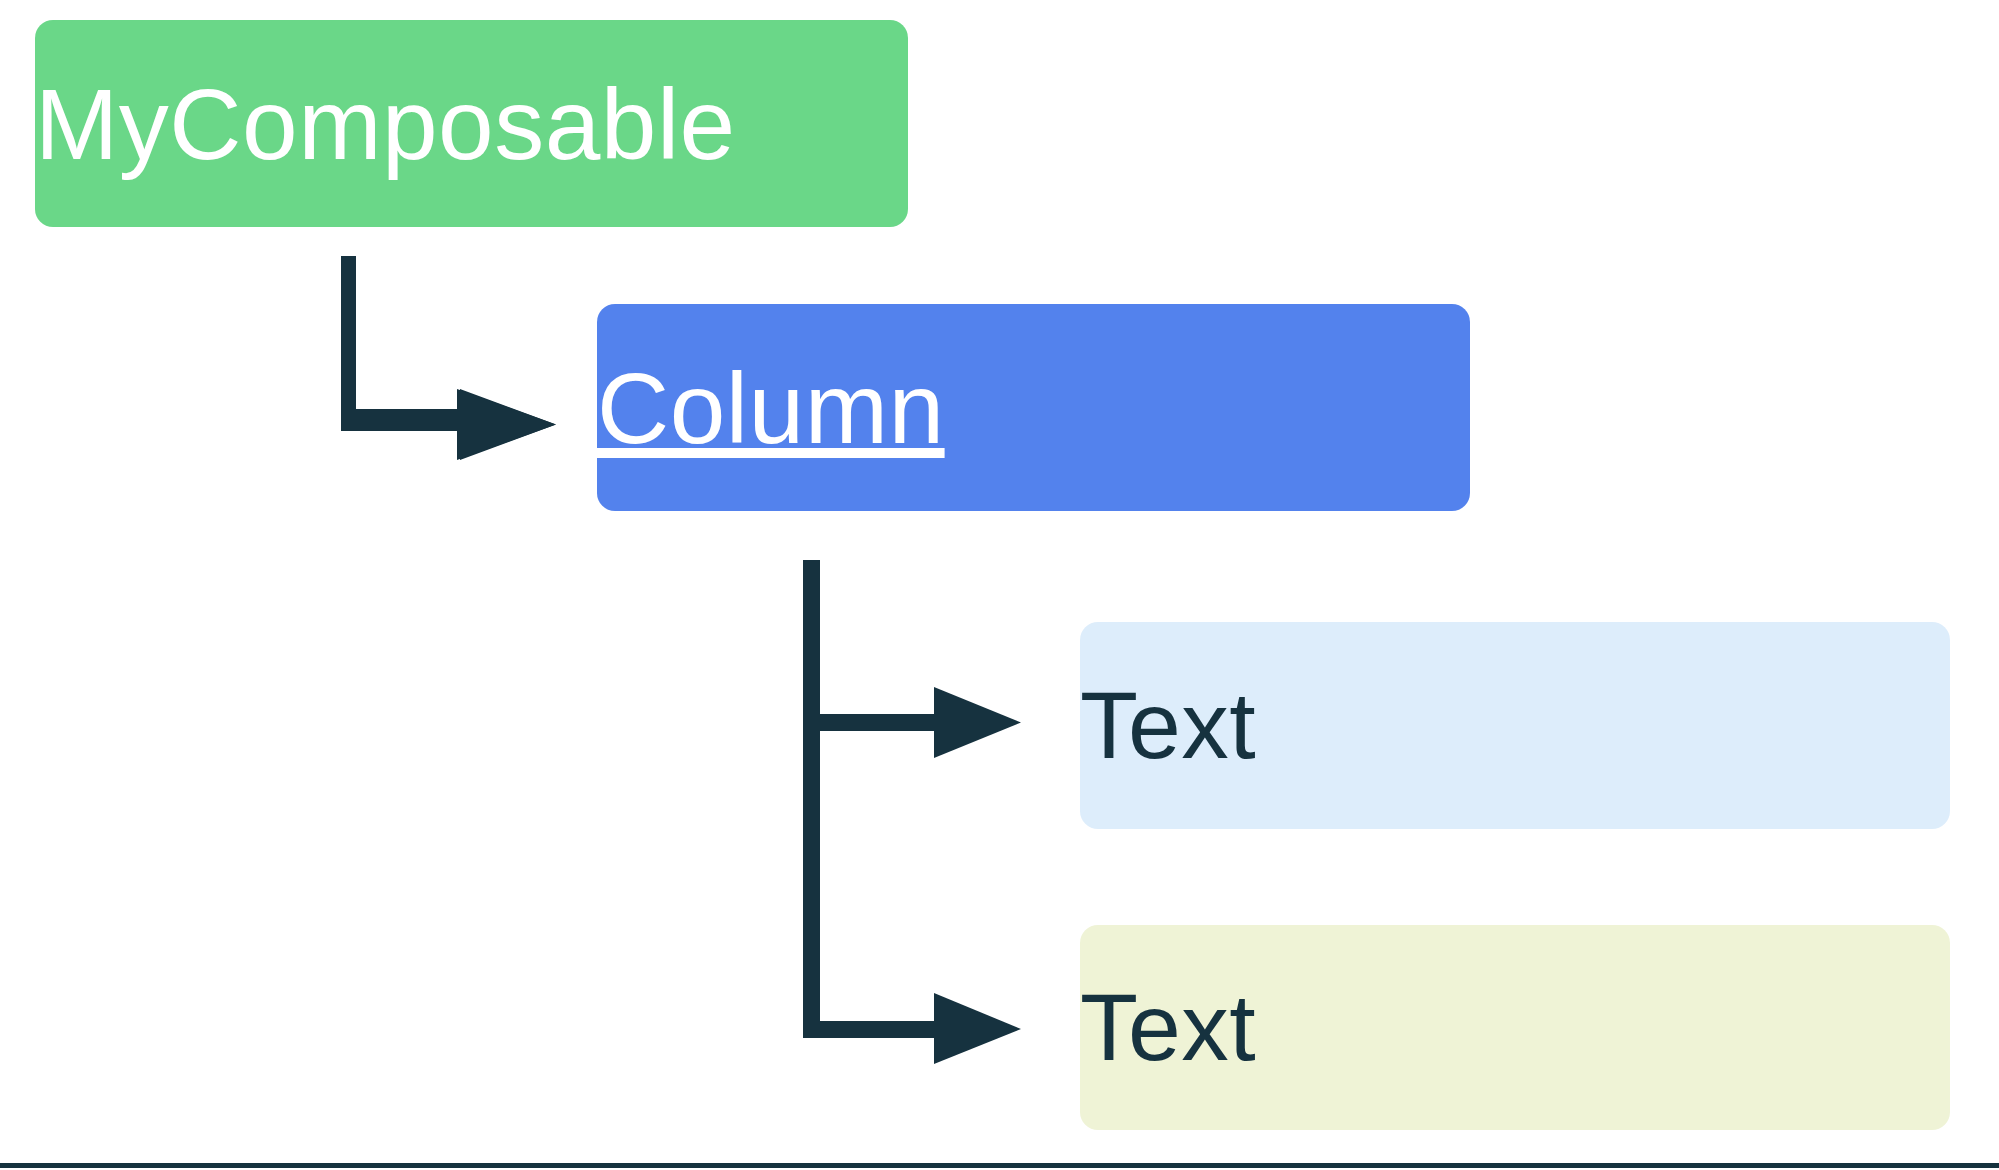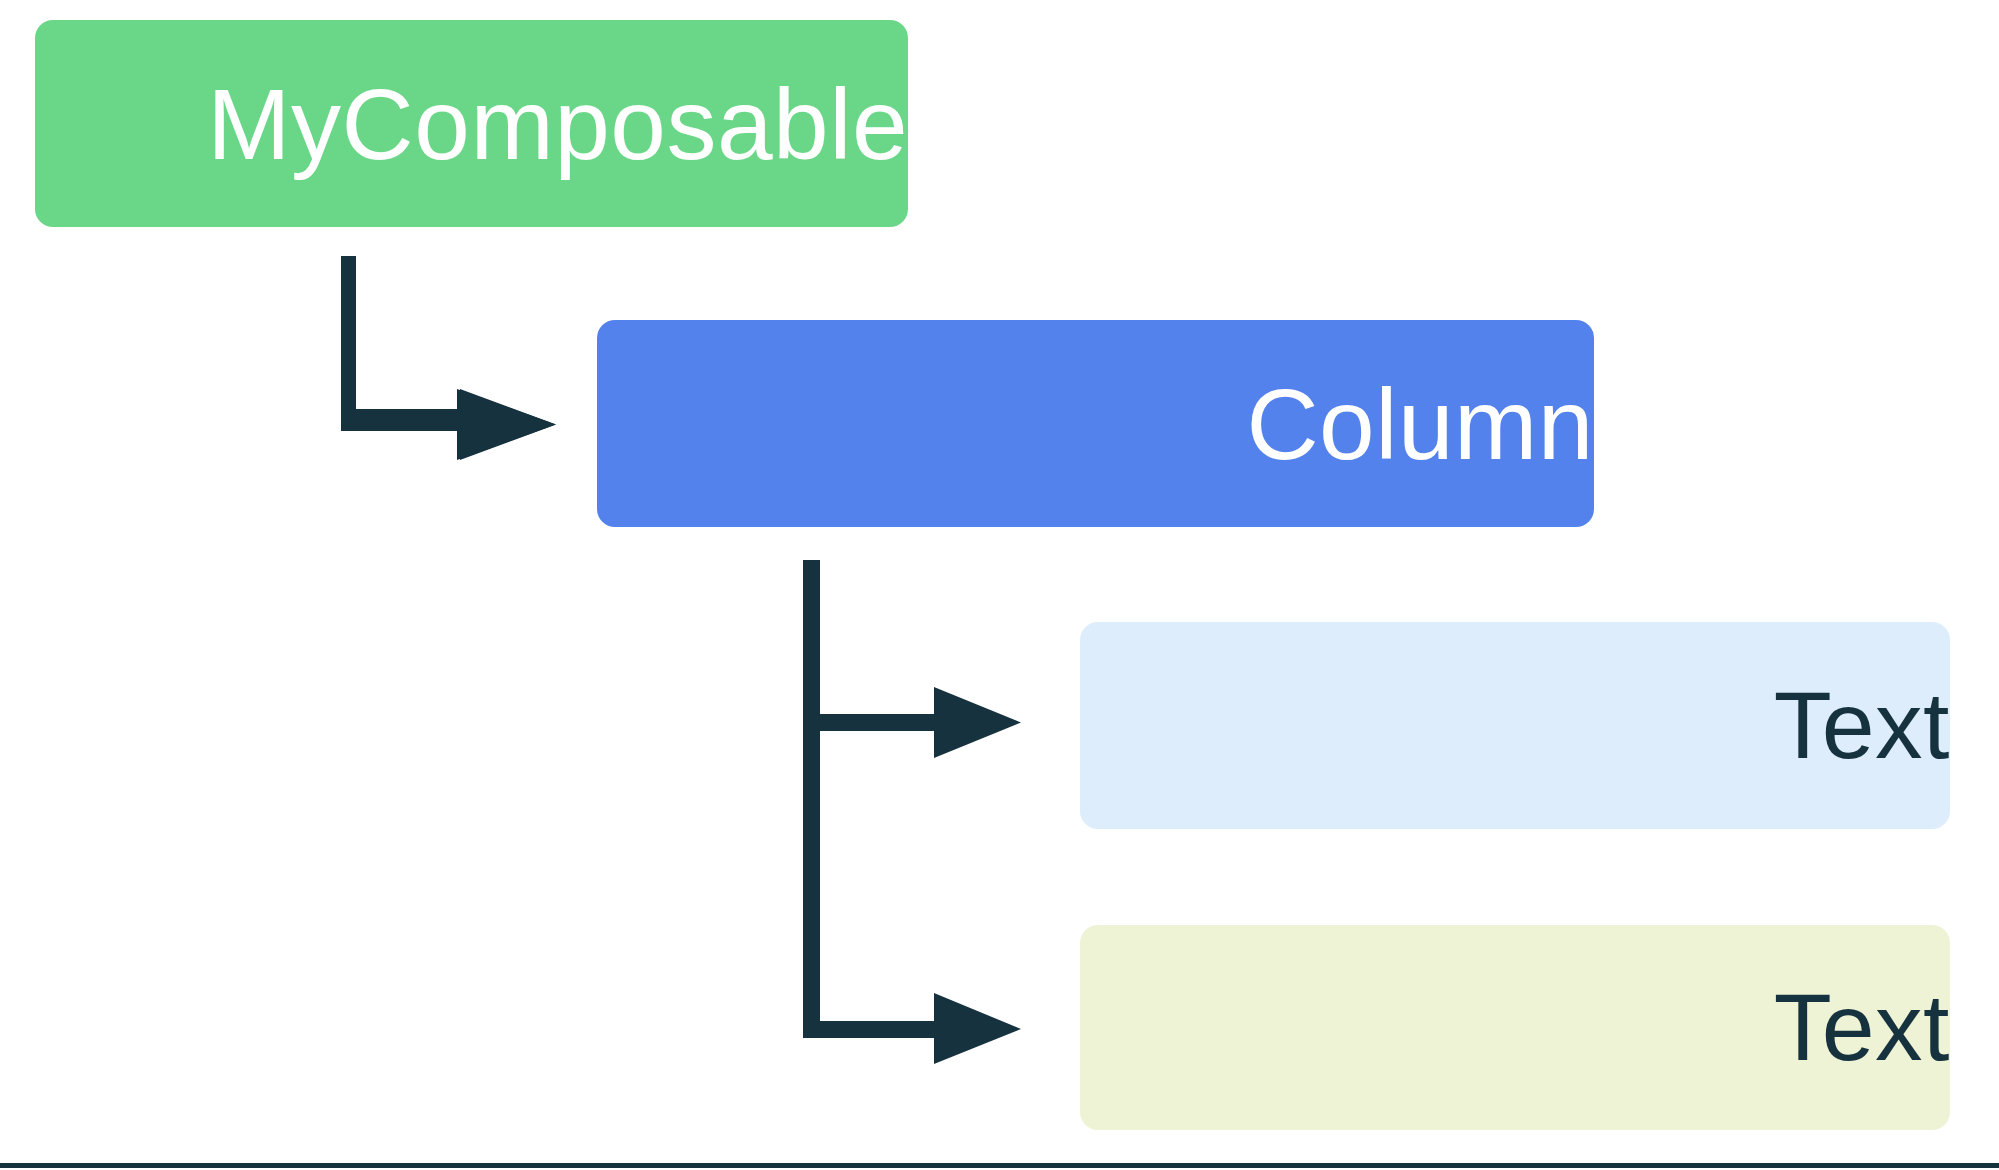--- a/index.html
+++ b/index.html
@@ -16,21 +16,21 @@
     width: 1999px;
     height: 1170px;
     background: #ffffff;
     overflow: hidden;
   }
   .node {
     position: absolute;
     box-sizing: border-box;
     display: flex;
     align-items: center;
-    justify-content: flex-end;
+    justify-content: flex-start;
     border-radius: 18px;
     font-family: "Liberation Sans", sans-serif;
     font-weight: 400;
     letter-spacing: 0.5px;
     white-space: nowrap;
     line-height: 1;
   }
   .node-label {
     display: block;
   }
@@ -40,26 +40,27 @@
     left: 35px;
     top: 20px;
     width: 873px;
     height: 207px;
     background: #6ad788;
     color: #ffffff;
     font-size: 100px;
   }
   #node-column {
     left: 597px;
-    top: 320px;
-    width: 997px;
+    top: 304px;
+    width: 873px;
     height: 207px;
     background: #5382ed;
     color: #ffffff;
     font-size: 100px;
+    text-decoration: underline;
   }
   #node-text-1 {
     left: 1080px;
     top: 622px;
     width: 870px;
     height: 207px;
     background: #ddedfb;
     color: #16323f;
     font-size: 95px;
   }

